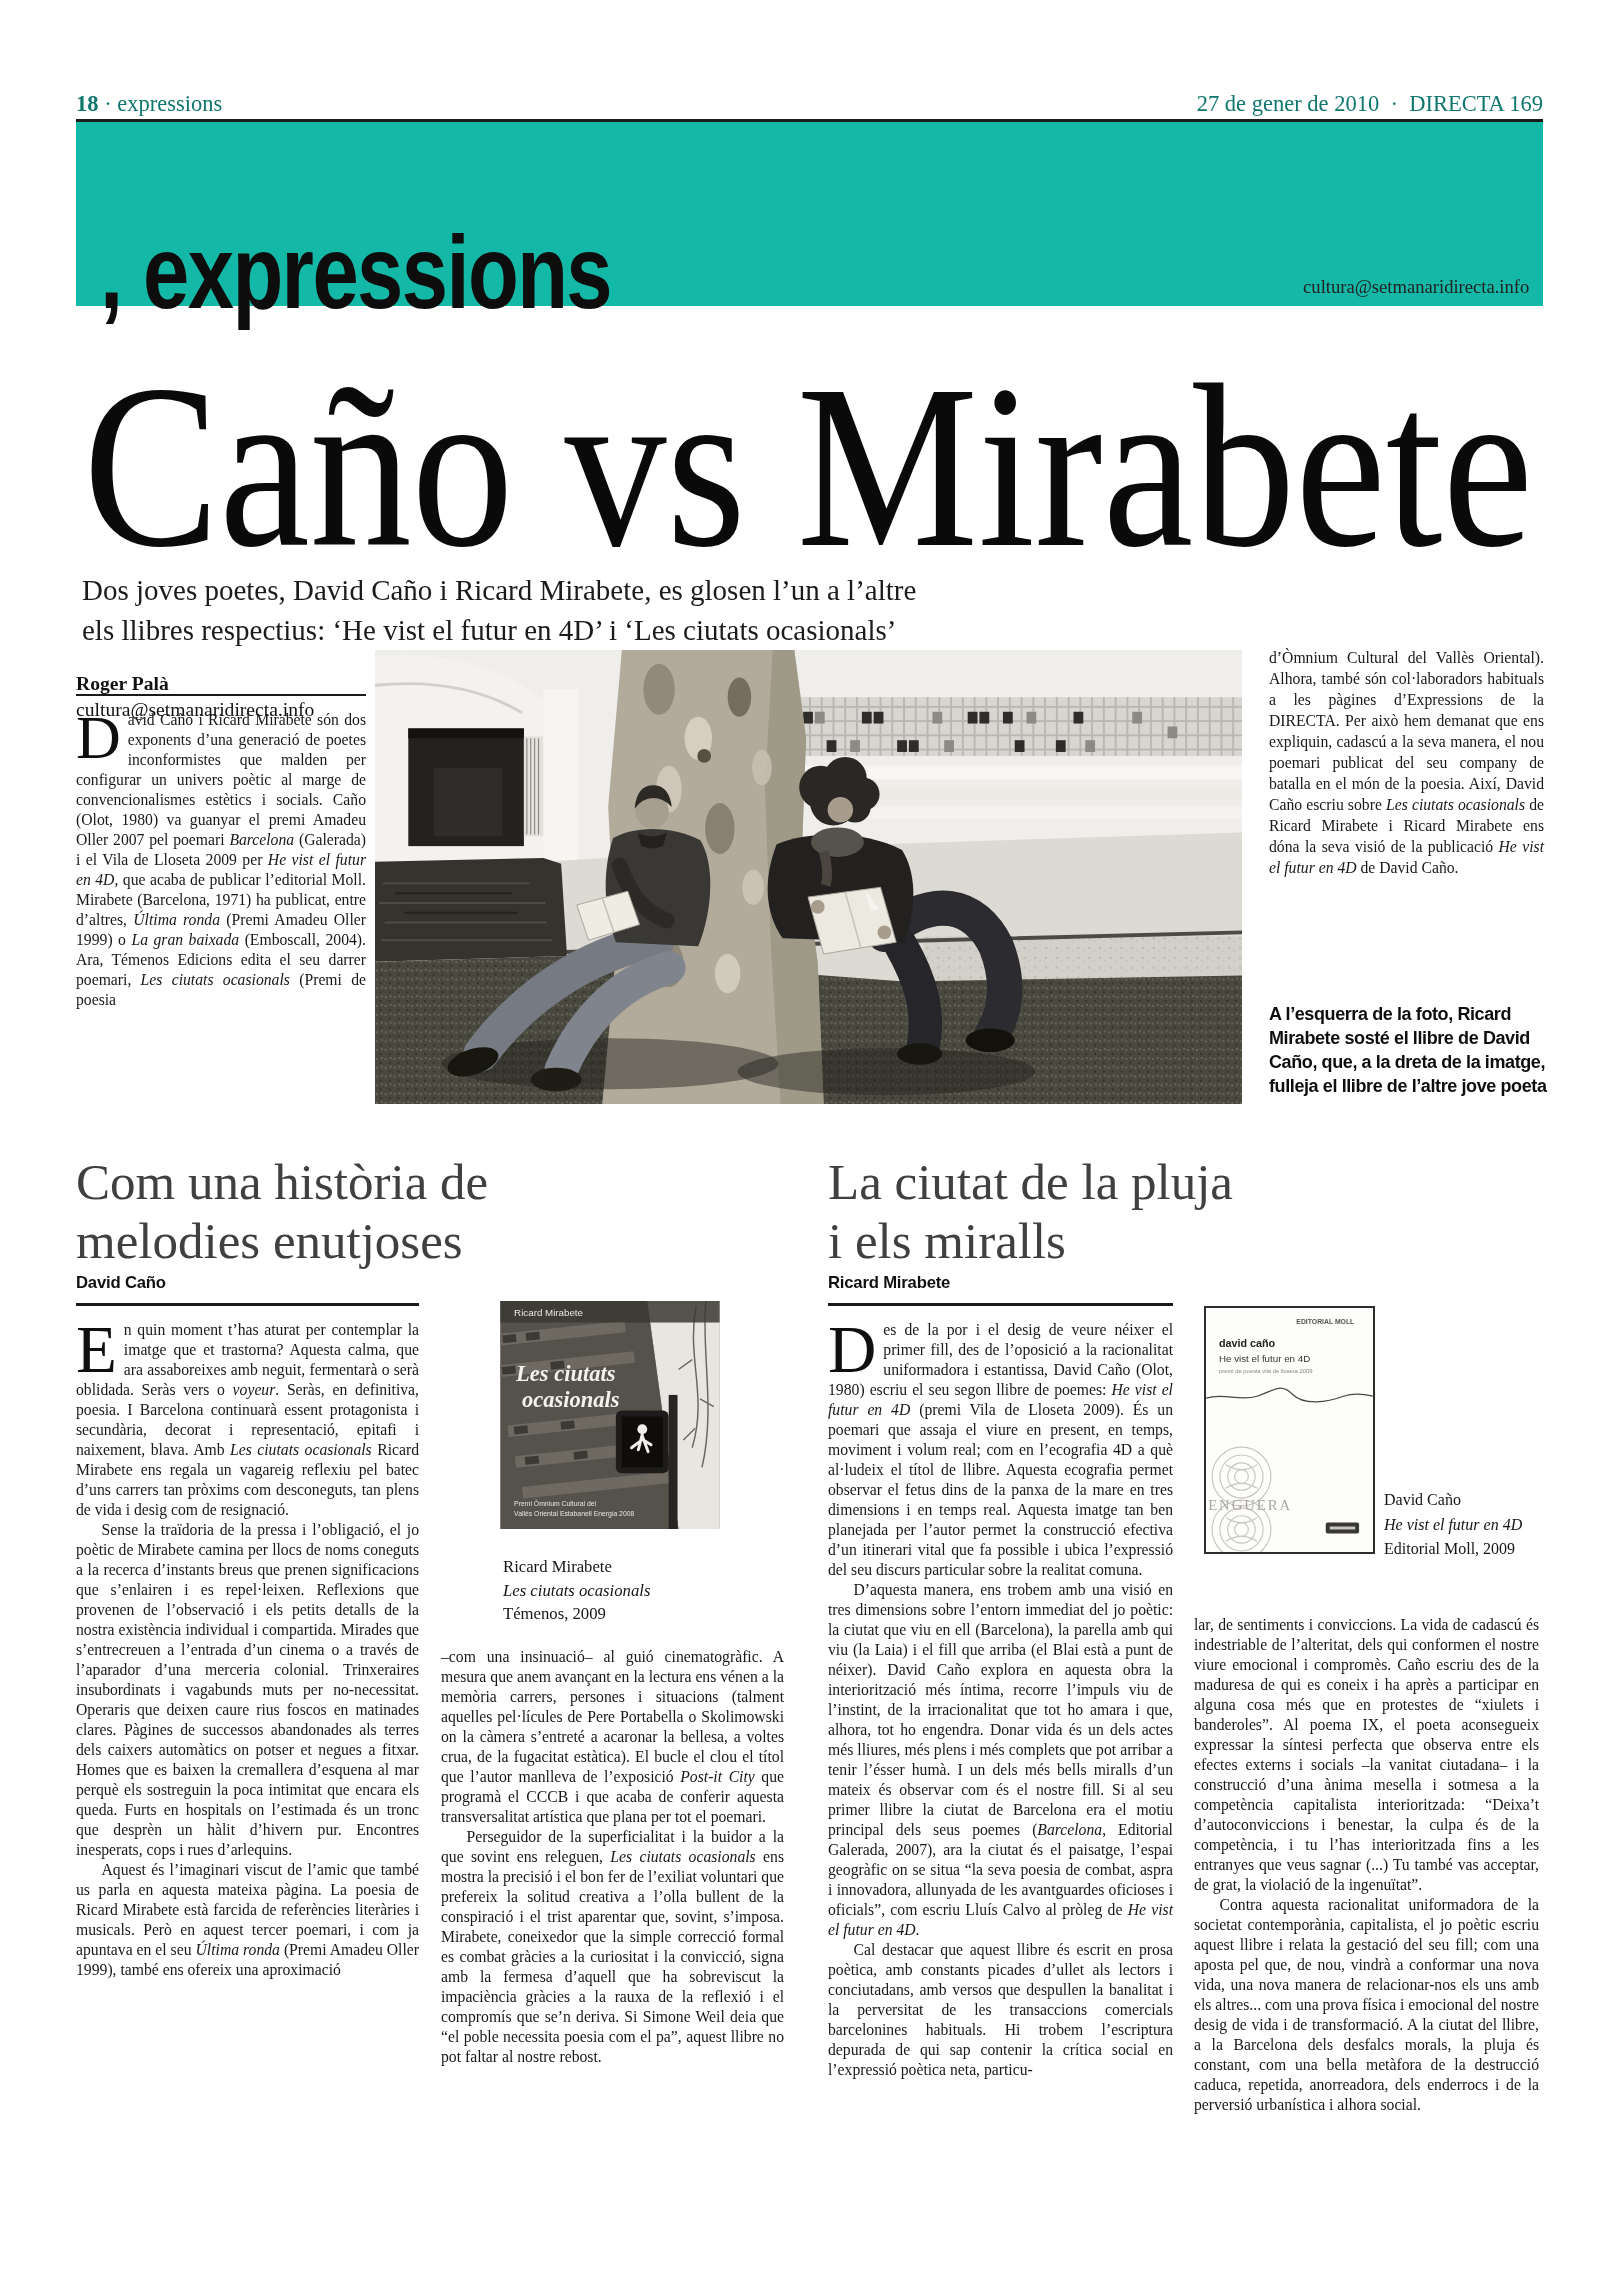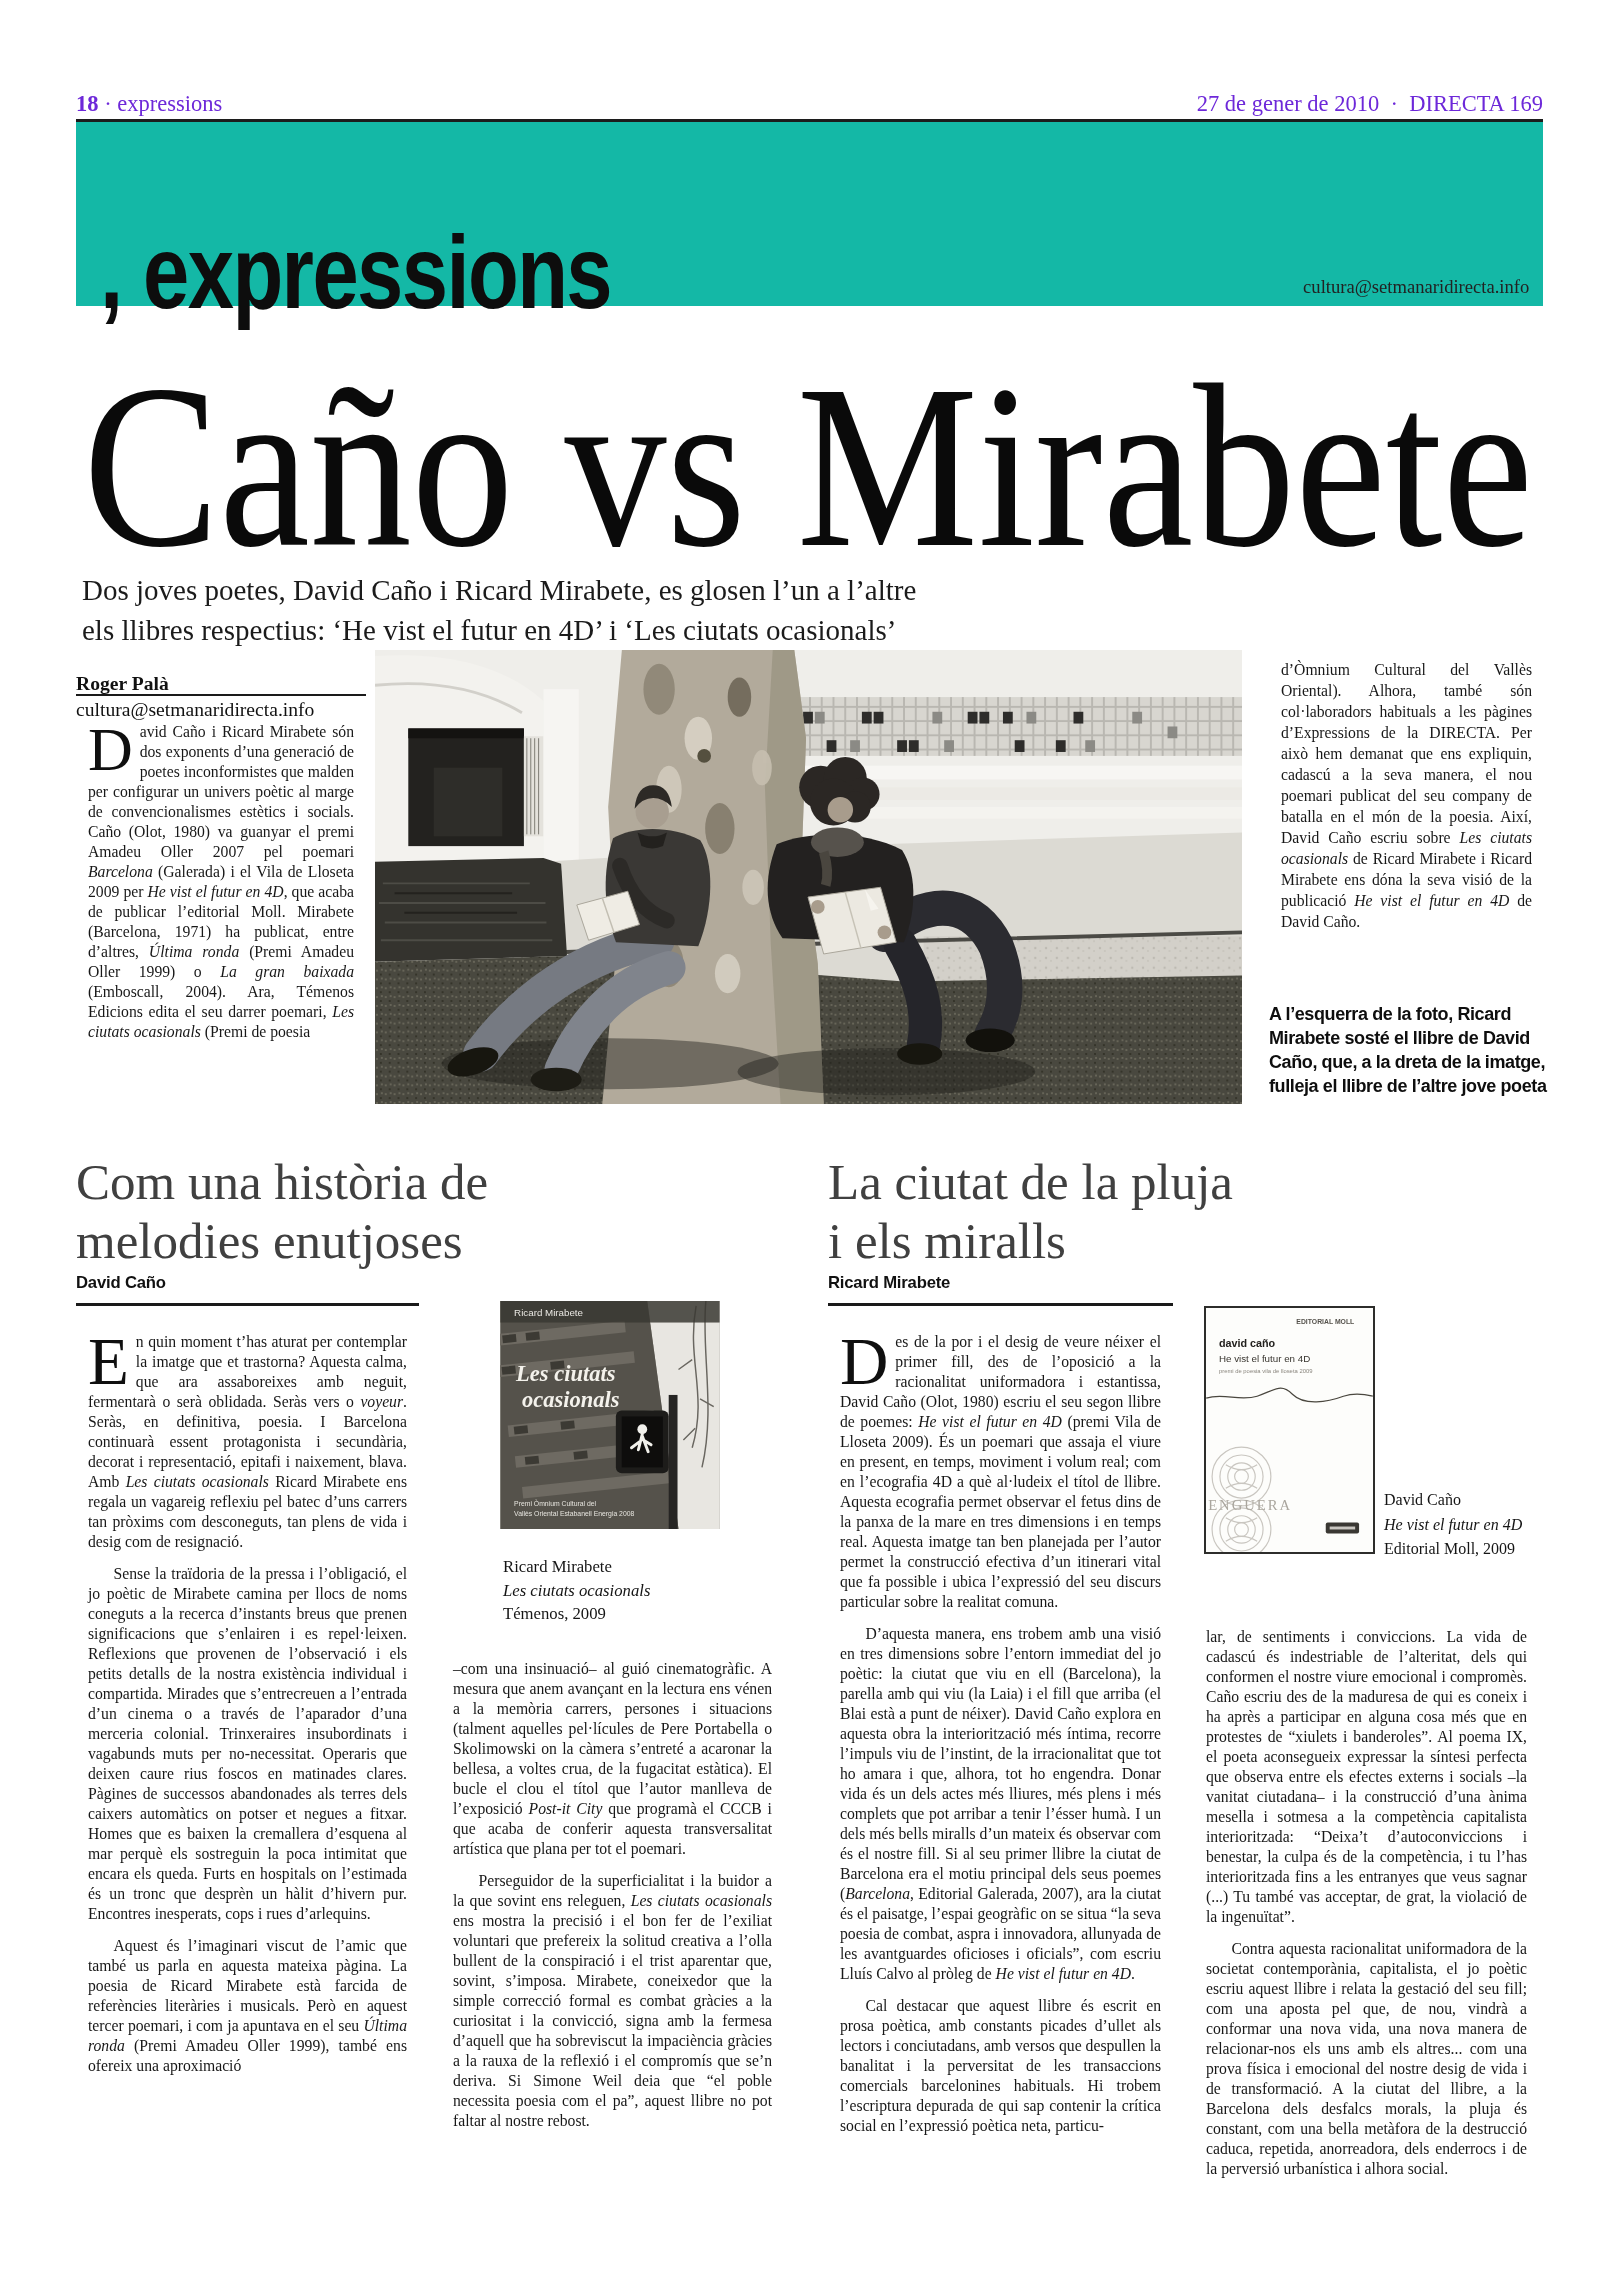--- a/index.html
+++ b/index.html
@@ -4,21 +4,21 @@
 <style>
   html,body{margin:0;padding:0;background:#ffffff;}
   .page{position:relative;width:1620px;height:2293px;background:#fff;overflow:hidden;
         font-family:"Liberation Serif",serif;color:#161616;}
   .abs{position:absolute;}
   .serif{font-family:"Liberation Serif",serif;}
   .sans{font-family:Liberation Sans, sans-serif;}
 
   
   .masthead{top:91px;left:76px;width:1467px;display:flex;justify-content:space-between;
-            font-size:22.5px;color:#6d28d9;}
+            font-size:22.5px;color:#0f766e;}
   .masthead .pgnum{font-weight:bold;}
   .mast-rule{top:119px;left:76px;width:1467px;height:2.9px;background:#1c1c1c;}
 
   
   .banner{top:122px;left:76px;width:1467px;height:184px;background:#14b8a6;}
   .banner-title{position:absolute;left:23.5px;top:98px;font-size:104px;line-height:1;
                 font-weight:bold;letter-spacing:-2px;color:#0d0d0d;
                 transform:scaleX(.8);transform-origin:0 0;white-space:nowrap;
                 font-family:"Liberation Sans",sans-serif;}
   .banner-email{position:absolute;right:13.7px;bottom:7.8px;font-size:18.6px;color:#222;}
@@ -29,21 +29,21 @@
   
   .deck{top:570px;left:82px;width:1176px;font-size:29px;line-height:40px;color:#1b1b1b;}
 
   
   .byline{top:635px;left:76px;font-size:19.6px;line-height:25.5px;color:#111;}
   .byline .a{font-weight:bold;margin-top:36px;}
   .byline-rule{top:694px;left:76px;width:290px;height:2px;background:#1a1a1a;}
 
   
   .bodytxt{font-size:15.7px;line-height:20px;text-align:justify;color:#181818;hyphens:auto;}
-  .bodytxt p{margin:12px;}
+  .bodytxt p{margin:0;}
   .bodytxt p.ind{text-indent:25.5px;}
   .dropcap{float:left;font-size:62px;line-height:49px;padding:2.9px 6.9px 0 0;color:#0f0f0f;}
   .dropcap.big{font-size:67px;line-height:52px;}
 
   .intro-col1{top:710px;left:76px;width:290px;}
   .intro-col2{top:647px;left:1269px;width:275px;font-size:15.7px;line-height:21px;}
 
   .photo-frame{top:650px;left:375px;width:867px;height:454px;background:#efeeea;}
   .photo-frame svg{display:block;width:100%;height:100%;}
 

